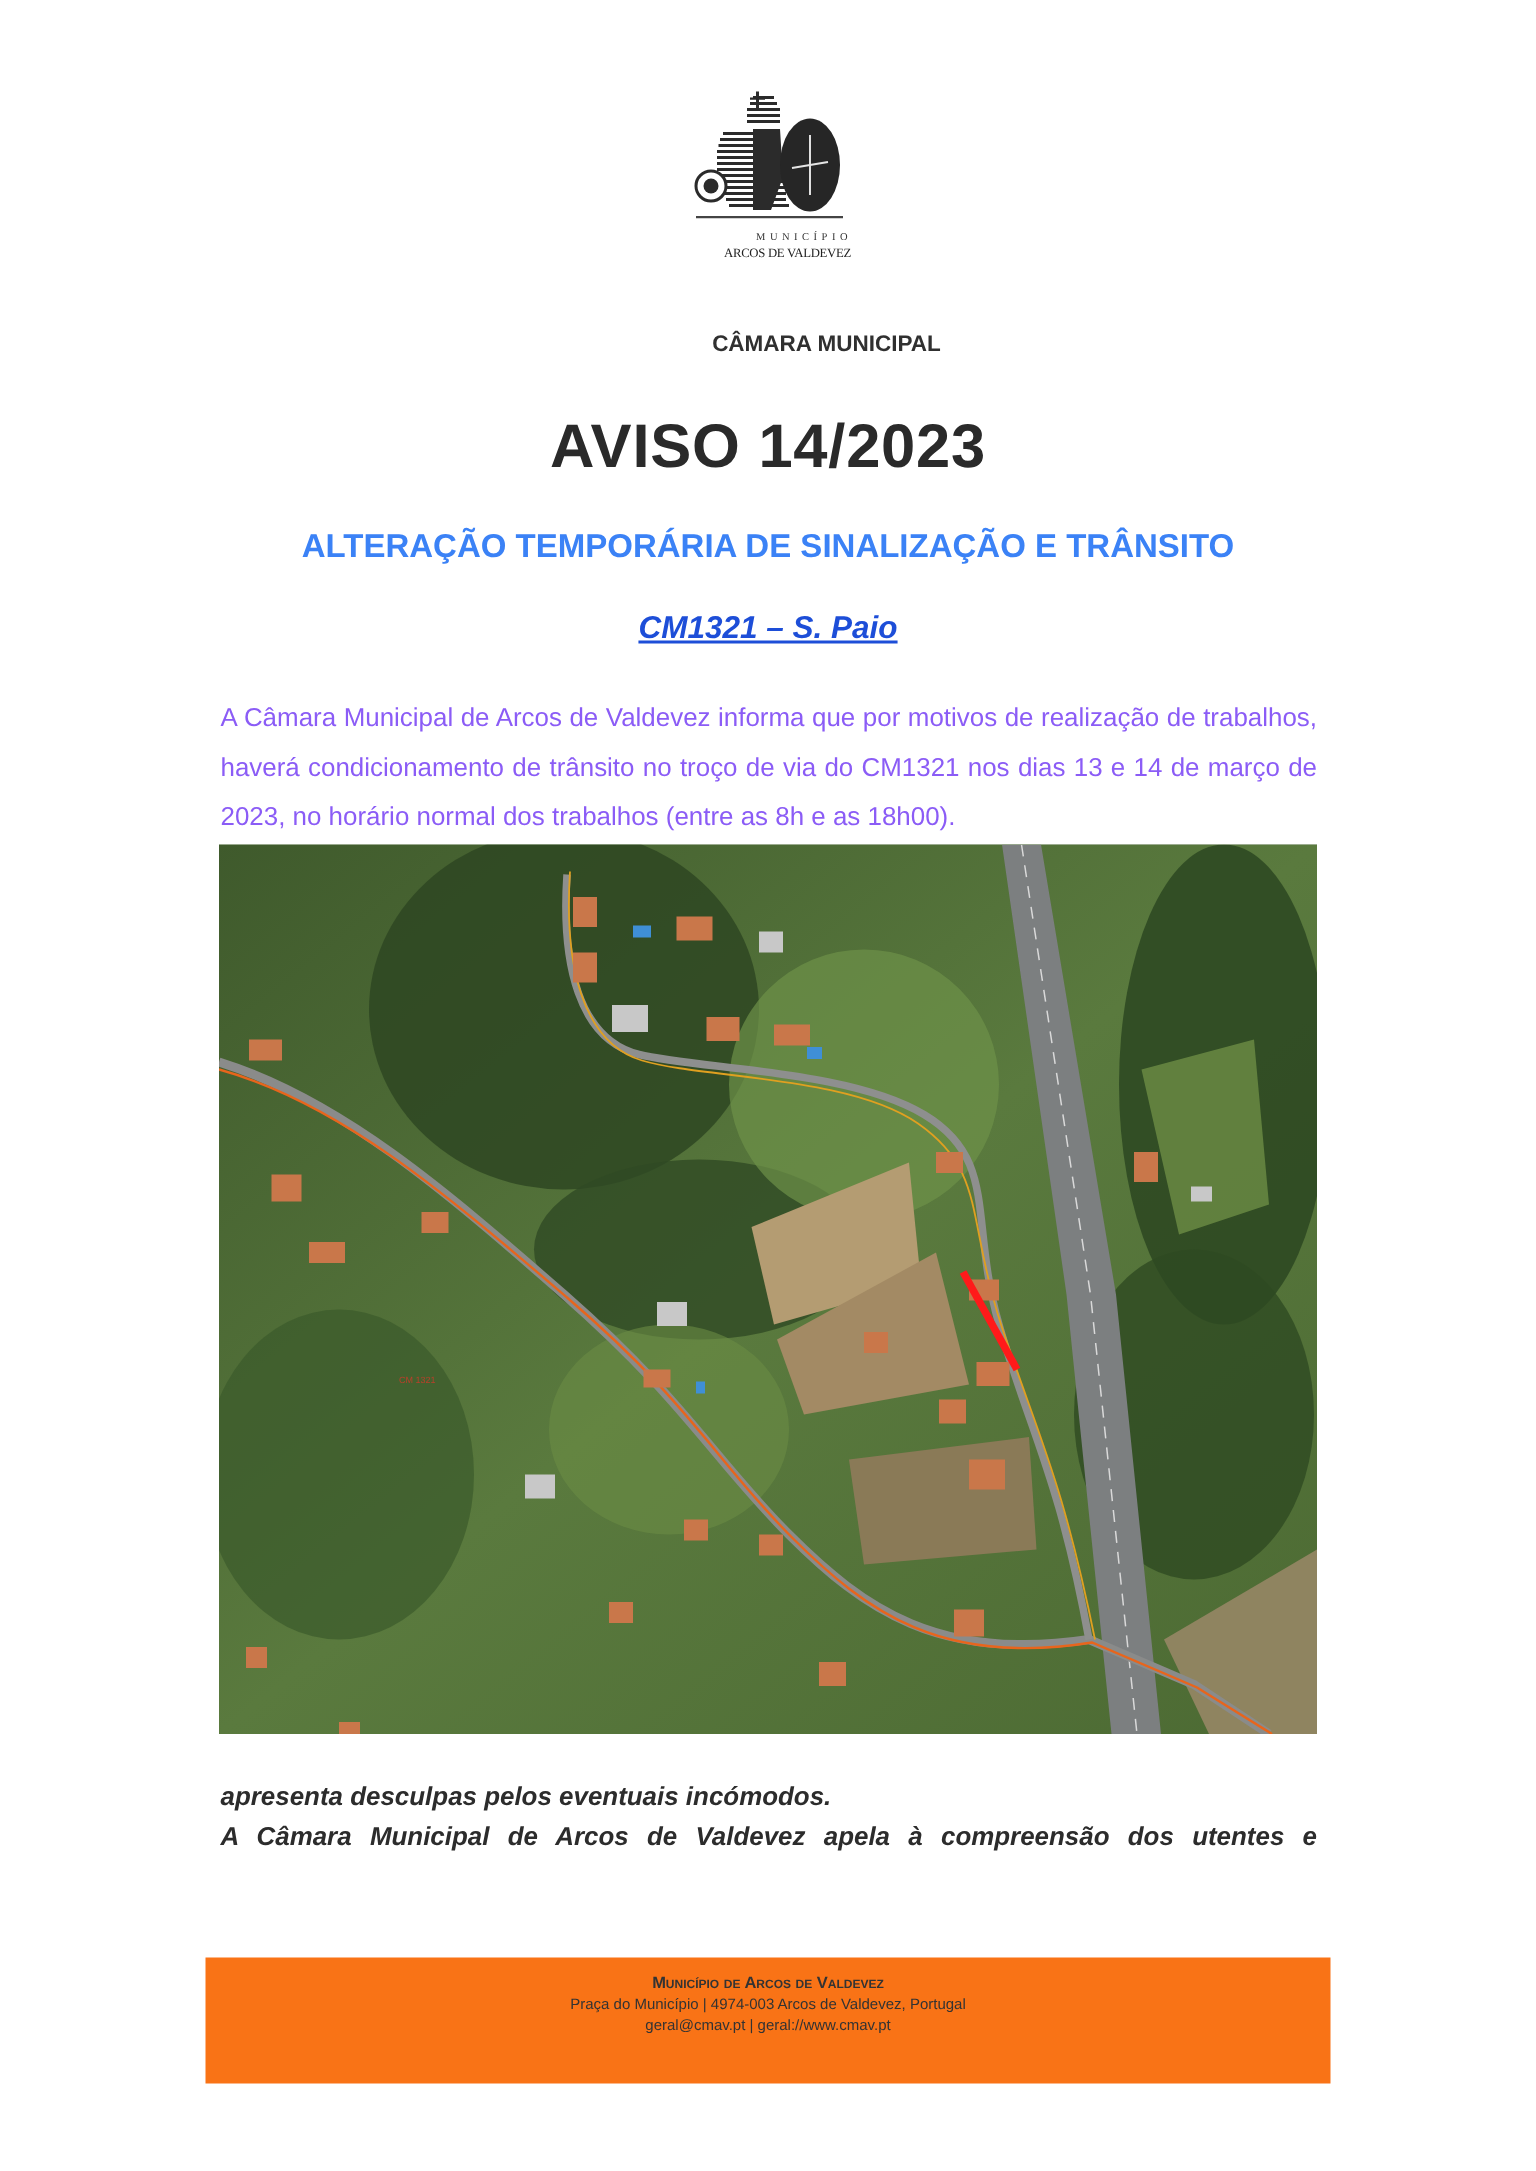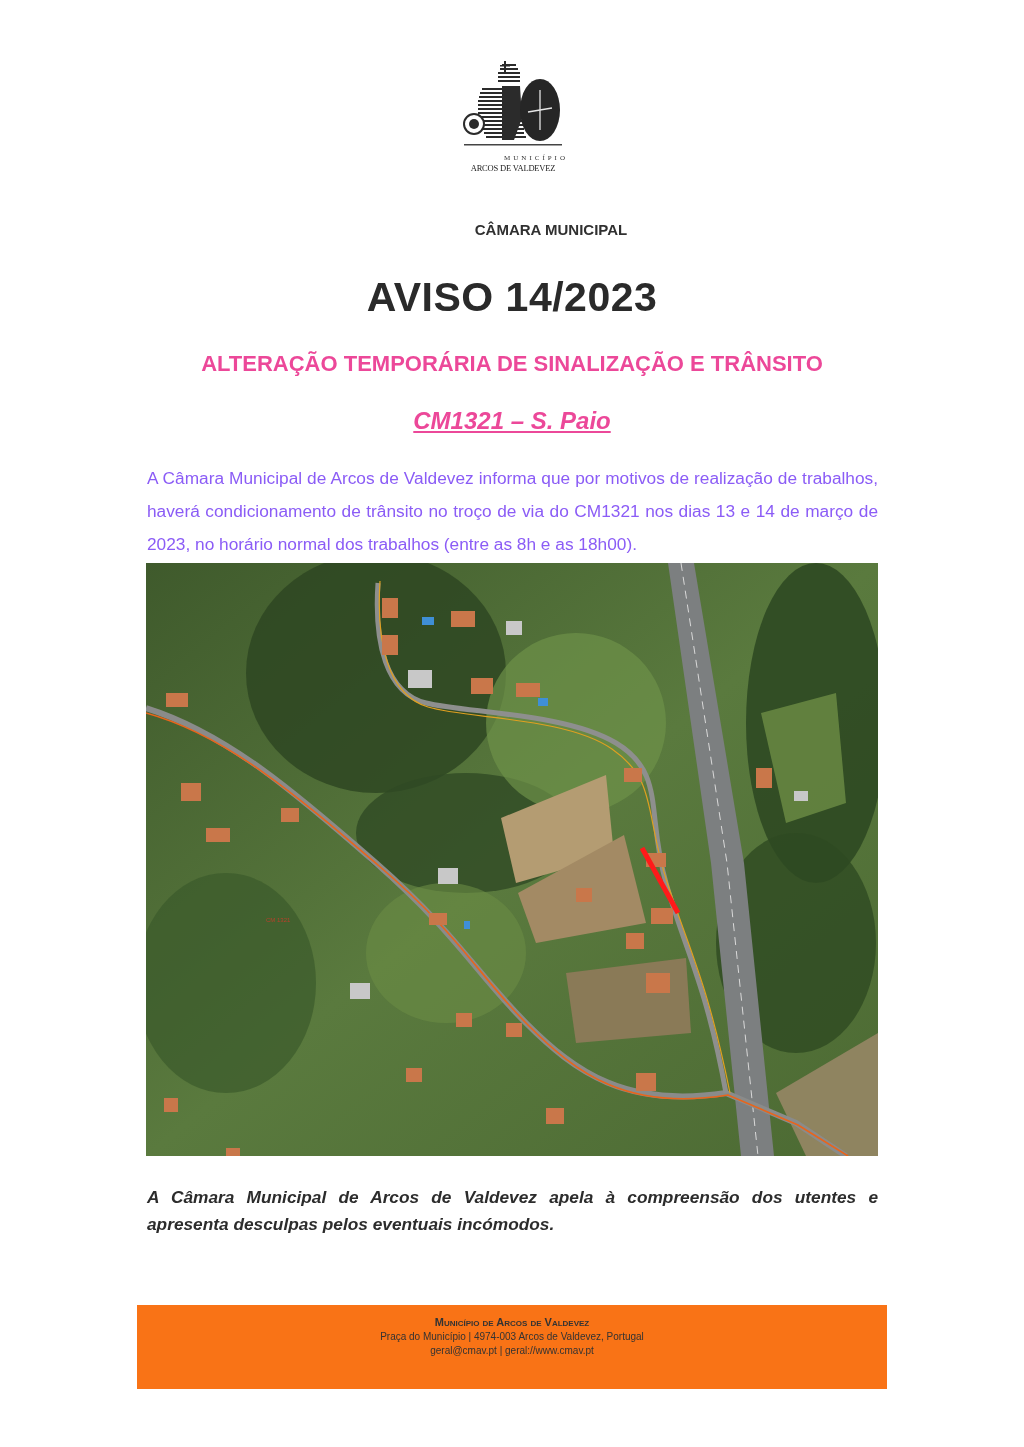--- a/index.html
+++ b/index.html
@@ -1,27 +1,27 @@
 <!DOCTYPE html>
 <html><head>
 <meta charset="utf-8">
 <style>
   html, body { margin: 0; padding: 0; background: #ffffff; }
   body { width: 1024px; height: 1447px; position: relative; overflow: hidden;
          font-family: "Liberation Sans", sans-serif; color: #262626; }
   .logo { position: absolute; left: 458px; top: 58px; width: 110px; height: 118px; }
   .logo-text-1 { position: absolute; left: 0; width: 110px; top: 96px; text-align: right;
                  font-family: "Liberation Serif", serif; font-size: 7px; letter-spacing: 3px; color: #333; }
-  .logo-text-2 { position: absolute; left: 0; width: 110px; top: 105px; text-align: center;
+  .logo-text-2 { position: absolute; left: 12px; width: 110px; top: 105px; text-align: center;
                  font-family: "Liberation Serif", serif; font-size: 8.5px; color: #222; letter-spacing: -0.2px; }
   .center { position: absolute; left: 0; width: 1024px; text-align: center; }
   .camara { top: 221px; font-size: 15px; font-weight: bold; color: #303030; margin-left: 39px; }
   .aviso { top: 274px; font-size: 41px; font-weight: bold; color: #2a2a2a; letter-spacing: 0.5px; }
-  .subtitle { top: 351px; font-size: 22px; font-weight: bold; color: #ec4899; }
-  .road { top: 407px; font-size: 24px; font-weight: bold; font-style: italic; text-decoration: underline; color: #ec4899; }
+  .subtitle { top: 351px; font-size: 22px; font-weight: bold; color: #3b82f6; }
+  .road { top: 407px; font-size: 21px; font-weight: bold; font-style: italic; text-decoration: underline; color: #1d4ed8; }
   .body-text { position: absolute; left: 147px; width: 731px; top: 462px; font-size: 17.3px;
                line-height: 33px; text-align: justify; color: #8b5cf6; }
   .map { position: absolute; left: 146px; top: 563px; width: 732px; height: 593px; overflow: hidden; background: #4f6b38; }
   .closing { position: absolute; left: 147px; width: 731px; top: 1184px; font-size: 17.3px;
              font-weight: bold; font-style: italic; line-height: 27px; text-align: justify; color: #2c2c2c; }
   .footer { position: absolute; left: 137px; top: 1305px; width: 750px; height: 84px; background: #f97316;
             text-align: center; font-size: 10px; line-height: 14.5px; color: #333; padding-top: 10px; box-sizing: border-box; }
   .footer .org { font-weight: bold; font-variant: small-caps; font-size: 11px; }
 </style>
 </head>
@@ -150,21 +150,21 @@
       <rect x="318" y="358" width="6" height="8"></rect>
     </g>
 
     <text x="120" y="359" font-family="Liberation Sans, sans-serif" font-size="6" fill="#b8402a">CM 1321</text>
 
     <line x1="496" y1="285" x2="532" y2="350" stroke="#ff1a1a" stroke-width="5"></line>
   </svg>
 </div>
 
 <div class="closing">
+  <div>apresenta desculpas pelos eventuais incómodos.</div>
   <div style="text-align:justify;text-align-last:justify;">A Câmara Municipal de Arcos de Valdevez apela à compreensão dos utentes e</div>
-  <div>apresenta desculpas pelos eventuais incómodos.</div>
 </div>
 
 <div class="footer">
   <div class="org">Município de Arcos de Valdevez</div>
   <div>Praça do Município | 4974-003  Arcos de Valdevez, Portugal</div>
   <div>geral@cmav.pt | geral://www.cmav.pt</div>
 </div>
 
 </body></html>

